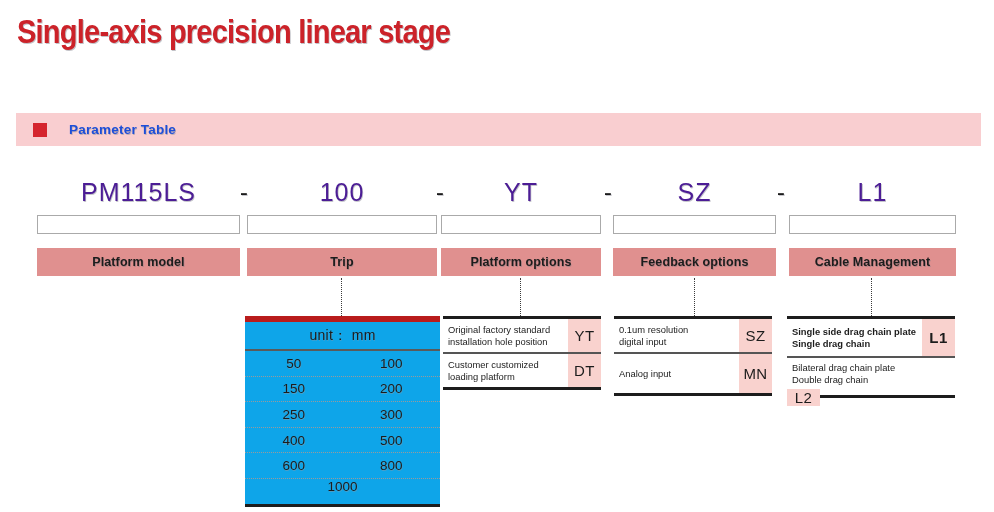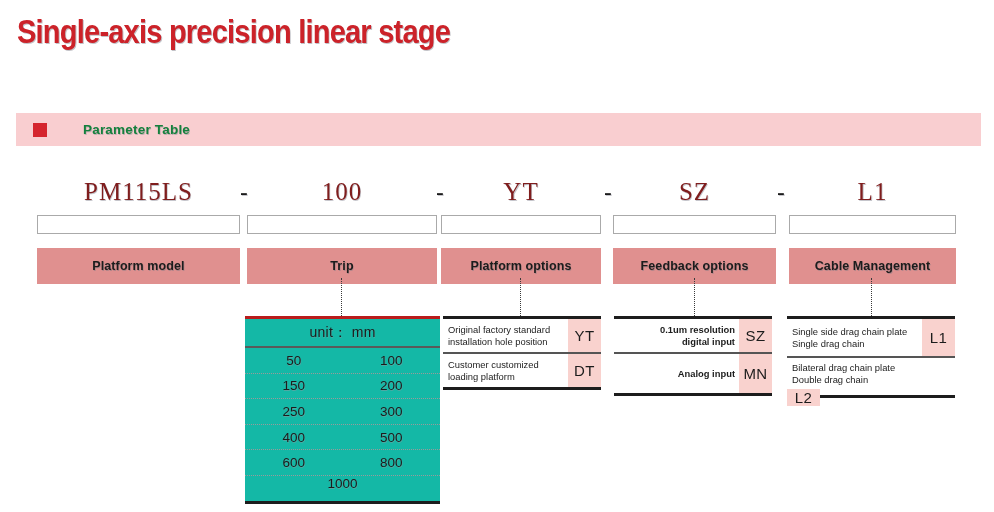--- a/index.html
+++ b/index.html
@@ -28,35 +28,35 @@
     position:absolute;left:16px;top:113px;
     width:965px;height:33px;
     background:#f9ced0;
     display:flex;align-items:center;
   }
   .banner-bullet{
     width:14px;height:14px;background:#d5252e;
     margin-left:17px;flex:0 0 auto;
   }
   .banner-label{
-    margin-left:36px;
-    font-size:13.5px;font-weight:bold;color:#15803d;
+    margin-left:22px;
+    font-size:13.5px;font-weight:bold;color:#1d4ed8;
     letter-spacing:0.2px;
     text-shadow:0.7px 0.7px 0 rgba(140,140,145,0.5);
   }
 
   
   .code-row{
     position:absolute;left:0;top:172px;width:994px;height:40px;
   }
   .code-seg{
     position:absolute;top:0;height:40px;
     display:flex;align-items:center;justify-content:center;
-    font-family:Liberation Serif, serif;
-    font-size:25px;color:#7f1d1d;letter-spacing:1px;
+    font-family:Liberation Sans, sans-serif;
+    font-size:25px;color:#4c1d95;letter-spacing:1px;
     text-shadow:0.8px 0.8px 0 rgba(150,150,160,0.55);
   }
   .code-dash{
     position:absolute;top:0;height:40px;width:24px;
     display:flex;align-items:center;justify-content:center;
     font-family:"DejaVu Sans Mono","Liberation Mono",monospace;
     font-size:23px;color:#1b1b1b;
     text-shadow:0.8px 0.8px 0 rgba(150,150,160,0.55);
   }
 
@@ -64,21 +64,21 @@
   .box-row{position:absolute;left:0;top:215px;width:994px;height:21px;}
   .empty-box{
     position:absolute;top:0;height:19px;
     background:#ffffff;border:1px solid #aaaaaa;
     box-sizing:border-box;
   }
 
   
   .label-row{position:absolute;left:0;top:248px;width:994px;height:30px;}
   .label-bar{
-    position:absolute;top:0;height:36px;
+    position:absolute;top:0;height:28px;
     background:#e0908f;
     display:flex;align-items:center;justify-content:center;
     font-size:12.5px;font-weight:bold;color:#1c1c1c;
     letter-spacing:0.1px;white-space:nowrap;
     text-shadow:0.7px 0.7px 0 rgba(120,120,130,0.45);
   }
 
   
   .connector{
     position:absolute;width:0;border-left:1px dotted #3a3a3a;
@@ -96,34 +96,34 @@
     display:flex;align-items:stretch;
     border-bottom:2px solid #555;
   }
   .opt-row:last-child{border-bottom:none;}
   .opt-desc{
     flex:1 1 auto;
     padding:4px 4px 4px 5px;
     font-size:9.4px;line-height:11.6px;color:#1c1c1c;
     display:flex;flex-direction:column;justify-content:center;
   }
-  .opt-desc.center{align-items:flex-end;text-align:center;font-weight:bold;}
+  .opt-desc.center{align-items:flex-start;text-align:center;}
   .opt-code{
     flex:0 0 auto;width:33px;
     background:#f9d2ce;
     display:flex;align-items:center;justify-content:center;
     font-size:15px;color:#1c1c1c;letter-spacing:0.4px;
   }
 
   
   .trip-table{
     position:absolute;
-    border-top:3px solid #b91c1c;
+    border-top:6px solid #b91c1c;
     border-bottom:3px solid #1d1d1d;
-    box-sizing:border-box;background:#14b8a6;
+    box-sizing:border-box;background:#0ea5e9;
   }
   .trip-head{
     height:27px;display:flex;align-items:center;justify-content:center;
     font-size:14px;color:#1c1c1c;letter-spacing:0.3px;
     border-bottom:2px solid #5a5a5a;
     text-shadow:0.6px 0.6px 0 rgba(150,150,160,0.4);
   }
   .trip-row{
     height:24.6px;display:flex;
     border-bottom:1px dotted #9a9a9a;
@@ -238,21 +238,21 @@
       </div>
       <div class="opt-row" style="height: 39px;">
         <div class="opt-desc center">
           <div>Analog input</div>
         </div>
         <div class="opt-code">MN</div>
       </div>
     </div>
 
   <div class="opt-table" style="left:787px;top:316px;width:168px;" id="cable-opt">
-      <div class="opt-row" style="height: 37px;">
+      <div class="opt-row" style="height: 37px; font-weight: bold;">
         <div class="opt-desc">
           <div>Single side drag chain plate</div>
           <div>Single drag chain</div>
         </div>
         <div class="opt-code">L1</div>
       </div>
       <div class="opt-row" style="height: 37px; flex-direction: column;">
         <div class="opt-desc">
           <div>Bilateral drag chain plate</div>
           <div>Double drag chain</div>

